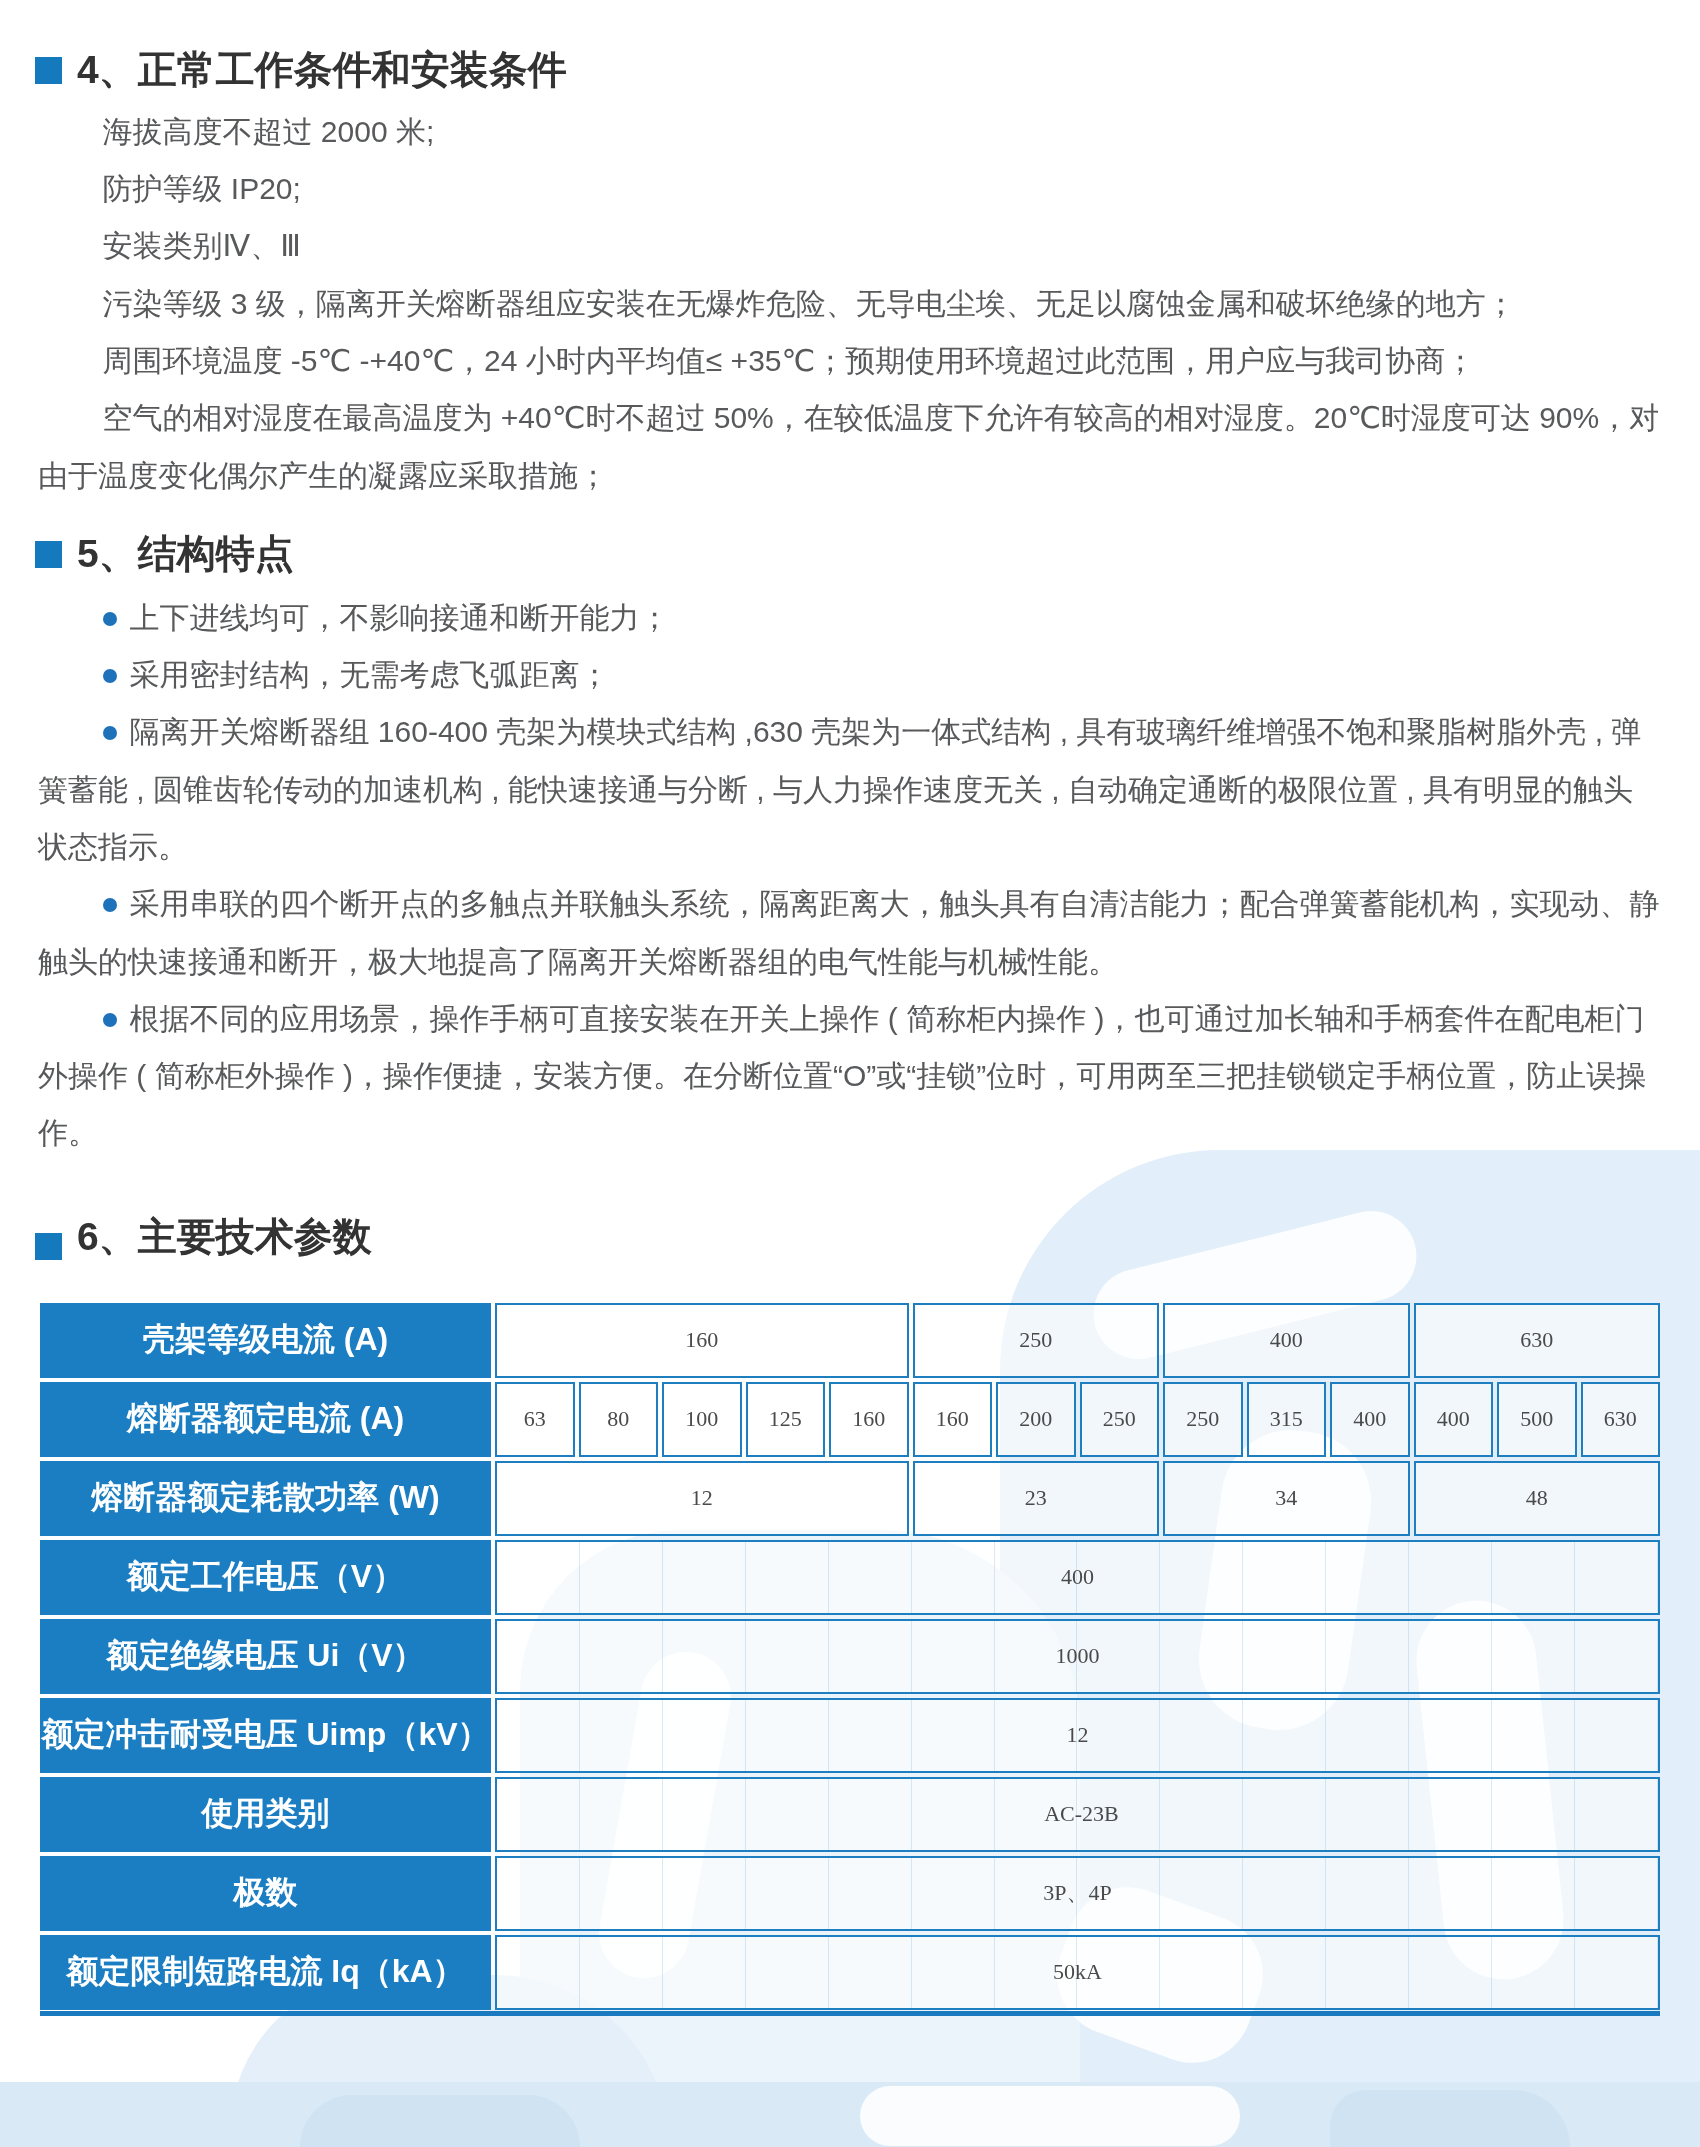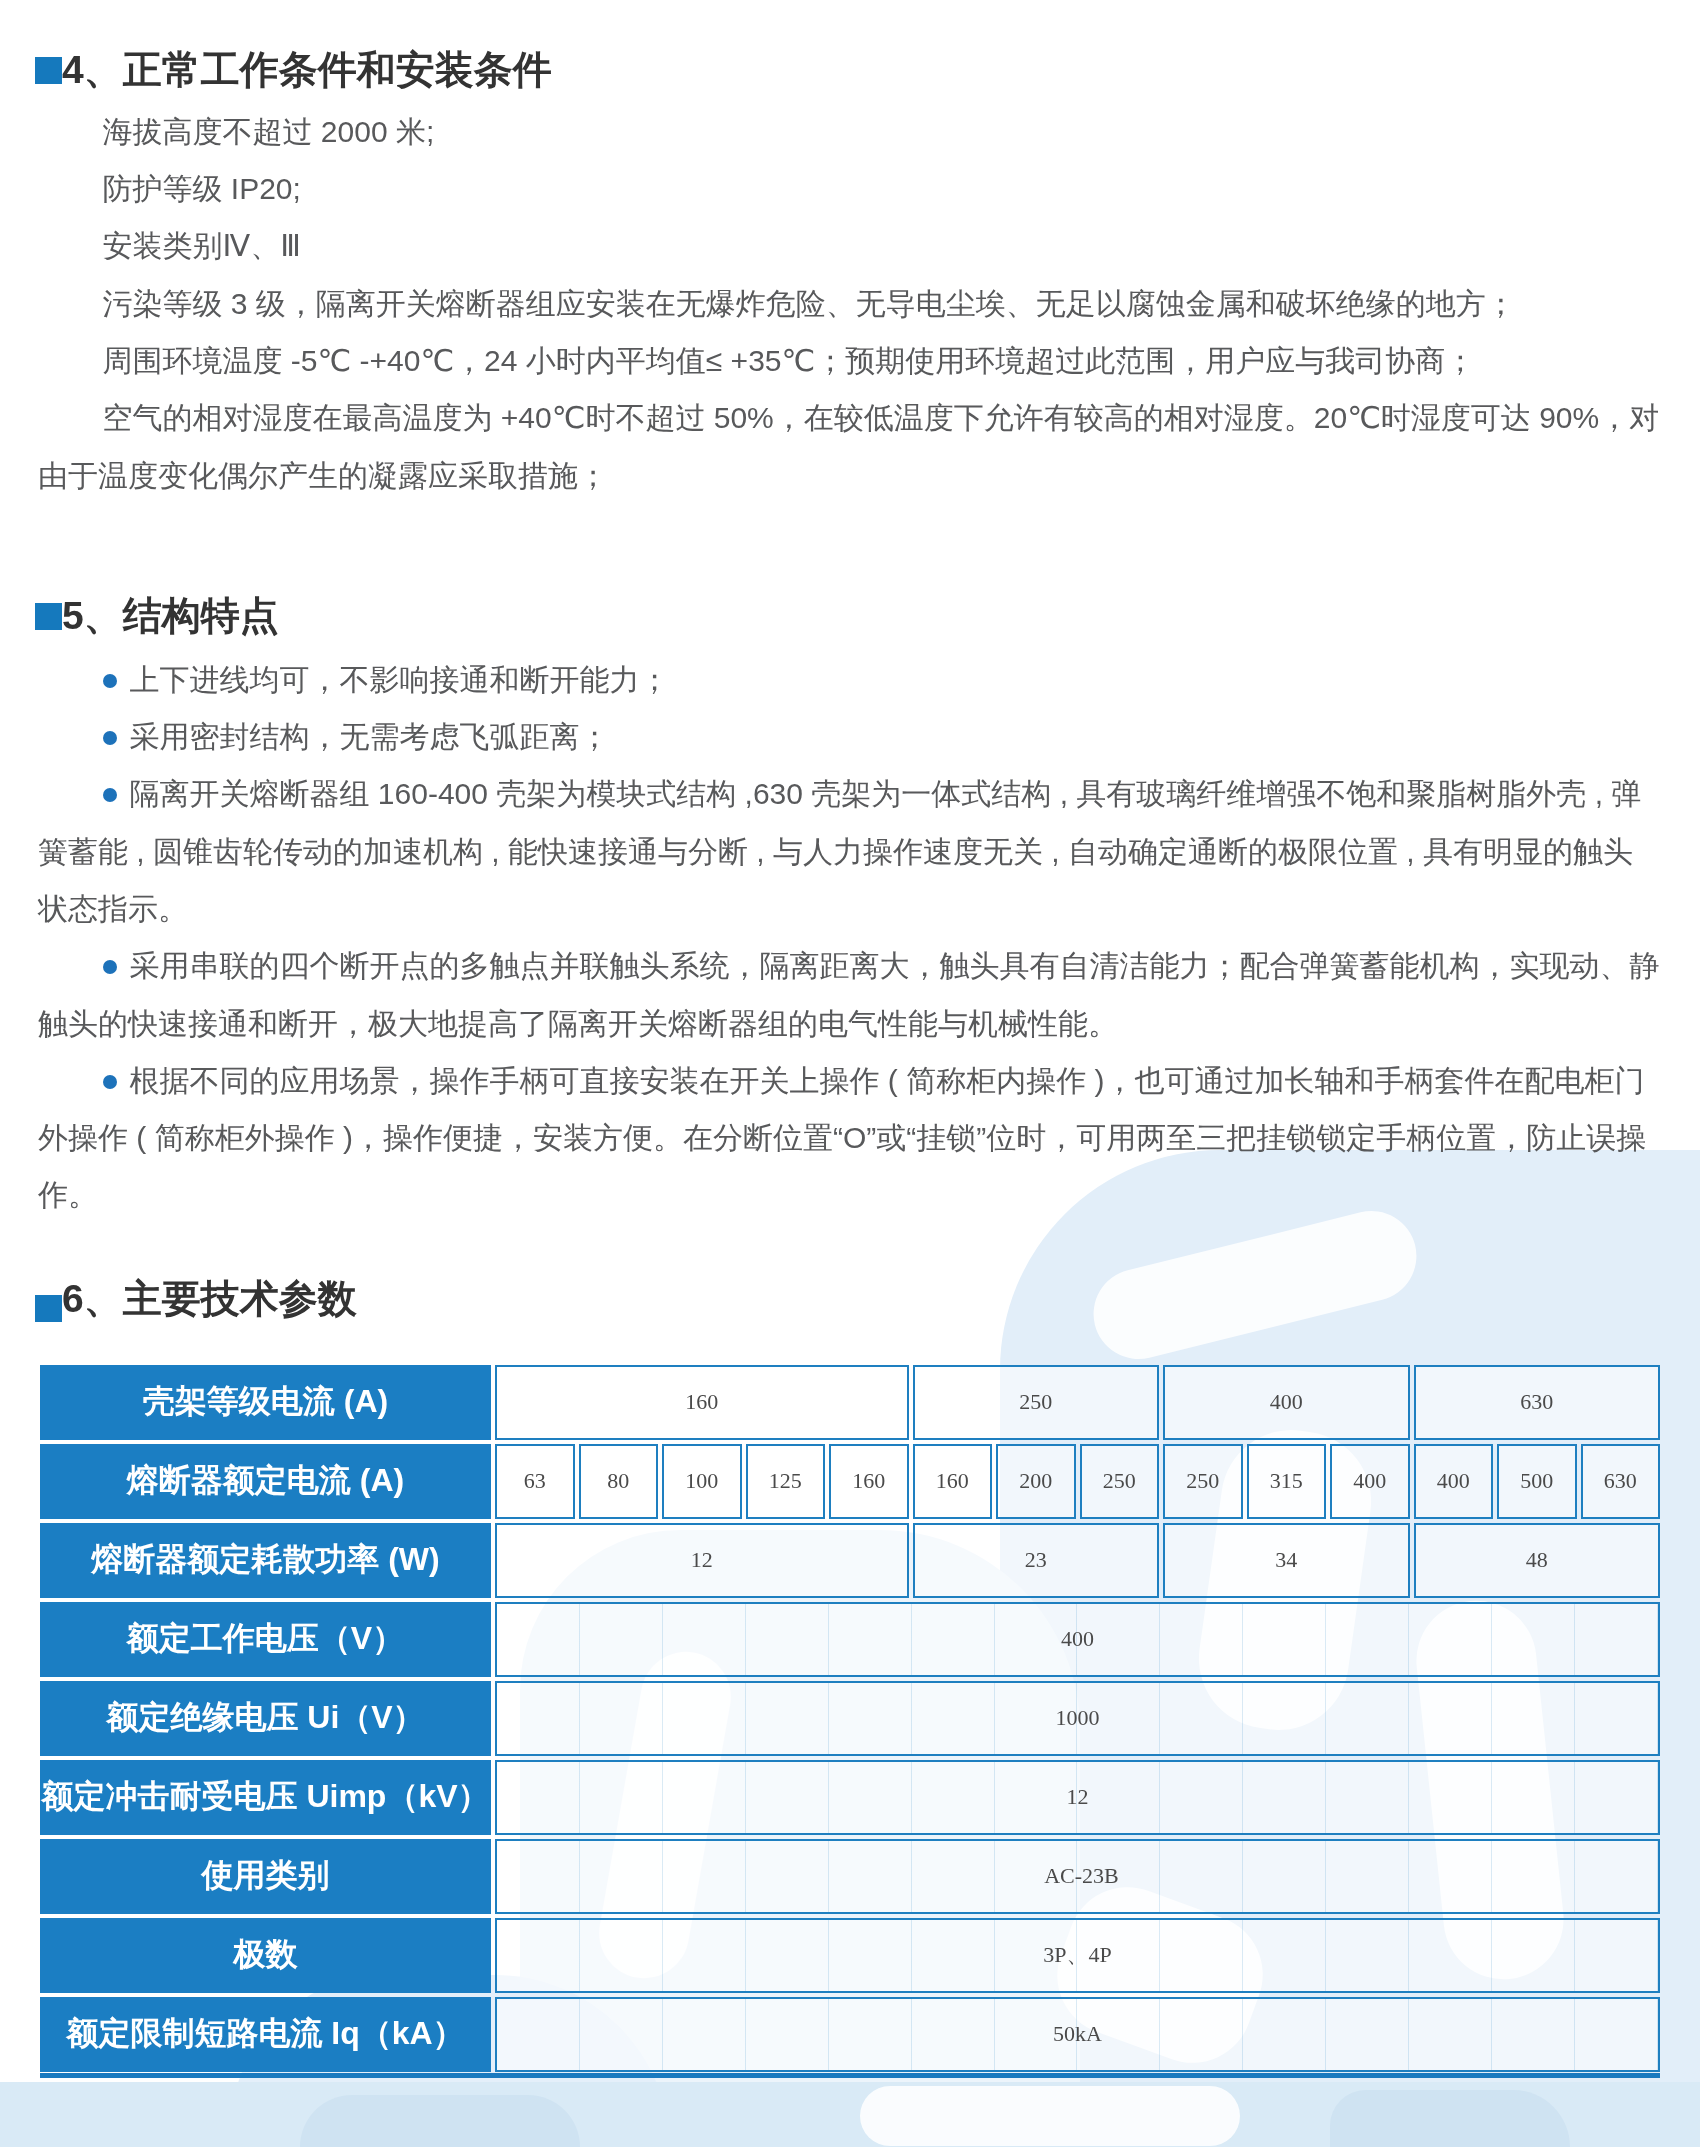--- a/index.html
+++ b/index.html
@@ -24,24 +24,24 @@
   .mb4{left:620px;top:1650px;width:90px;height:330px;border-radius:45px;transform:rotate(10deg);}
   .mb5{left:860px;top:2086px;width:380px;height:60px;border-radius:40px;}
   .mb6{left:1060px;top:1900px;width:200px;height:150px;border-radius:60px;transform:rotate(20deg);}
   .patch{position:absolute;background:#cfe3f2;}
   .pt1{left:300px;top:2095px;width:280px;height:52px;border-radius:60px 60px 0 0;}
   .pt2{left:1330px;top:2090px;width:240px;height:57px;border-radius:50px 80px 0 0;}
 
   
   .content{position:relative;z-index:1;}
   h2{margin:0 0 0 35px;font-size:39px;font-weight:bold;color:#333333;
-     display:flex;align-items:center;line-height:1.15;}
+     display:flex;align-items:center;gap:15px;line-height:1.15;}
   .sq{width:27px;height:27px;background:#1579bd;flex:0 0 auto;}
   .h4{padding-top:48px;}
-  .h5{margin-top:90px;}
+  .h5{margin-top:28px;}
   .h6{margin-top:53px;align-items:flex-end;}
   .paras{margin:10px 40px 0 38px;}
   .paras p{margin:0;font-size:30px;line-height:57.3px;color:#58595b;text-indent:2.15em;}
   .bullets{margin:12px 40px 0 38px;}
   .bullets p{margin:0;font-size:30px;line-height:57.3px;color:#58595b;text-indent:2.15em;}
   .dot{display:inline-block;width:14px;height:14px;border-radius:50%;background:#1d72ba;
        margin-right:13px;vertical-align:2px;}
 
   
   .ptable{

